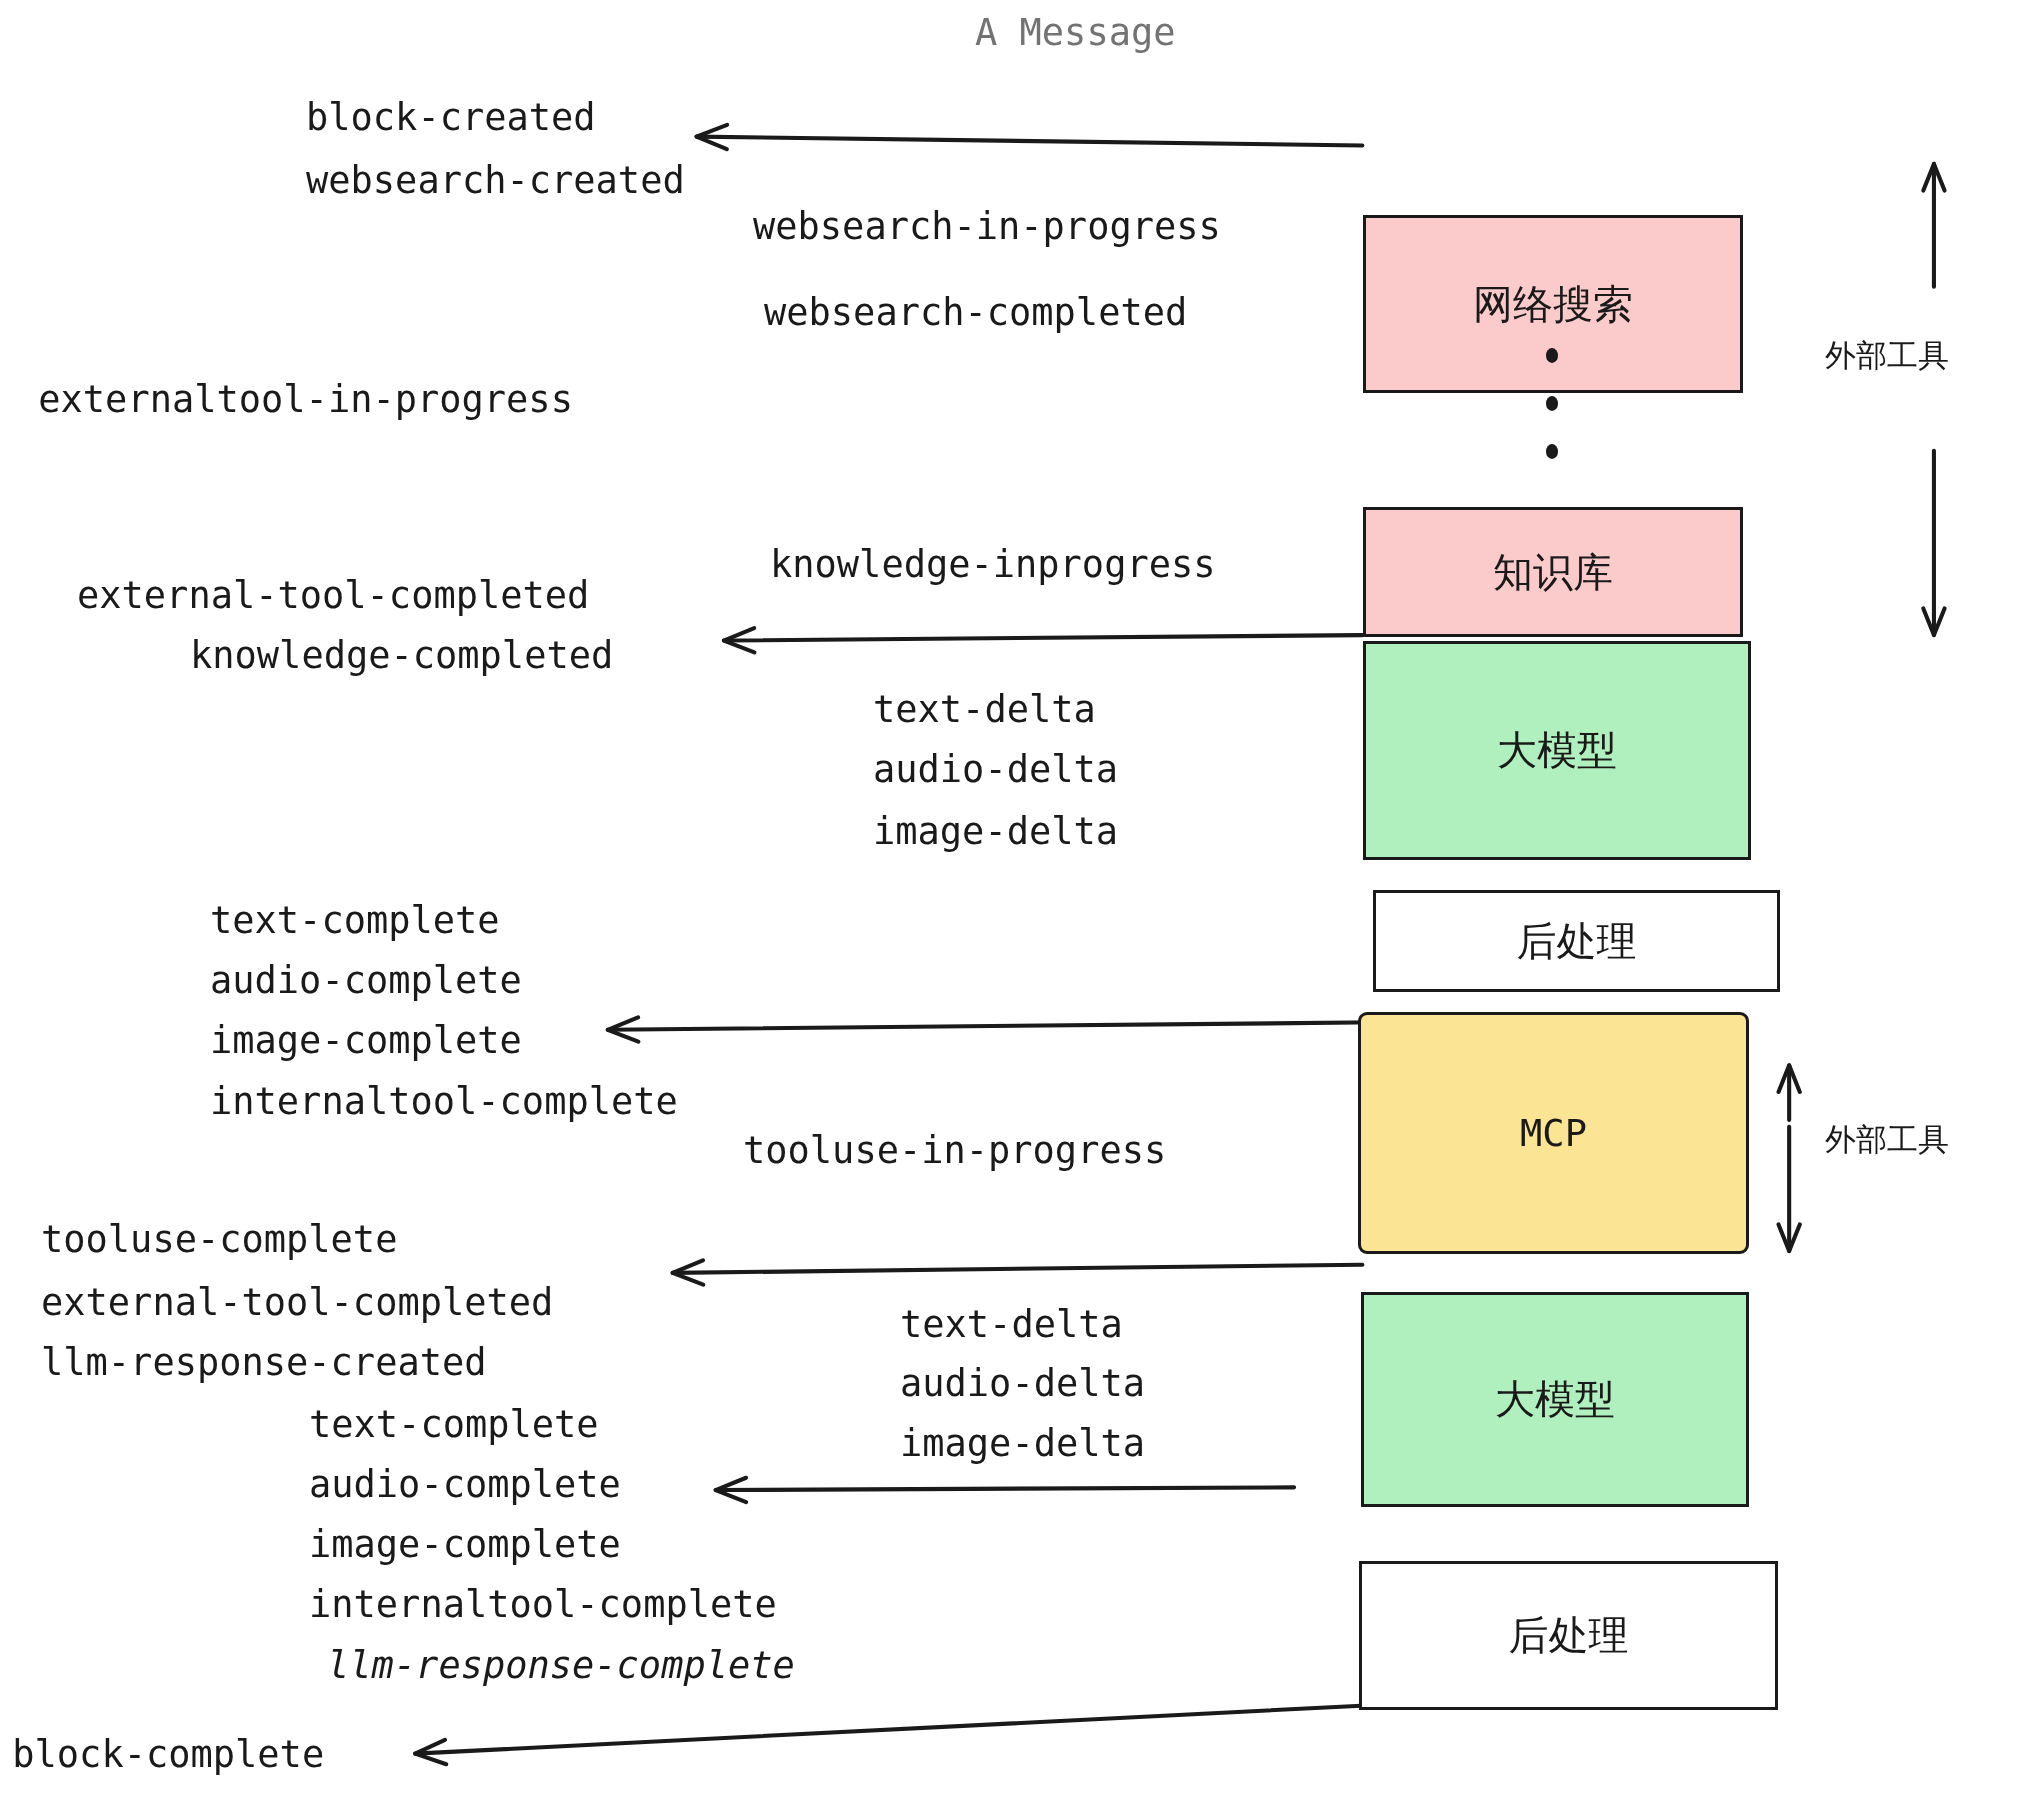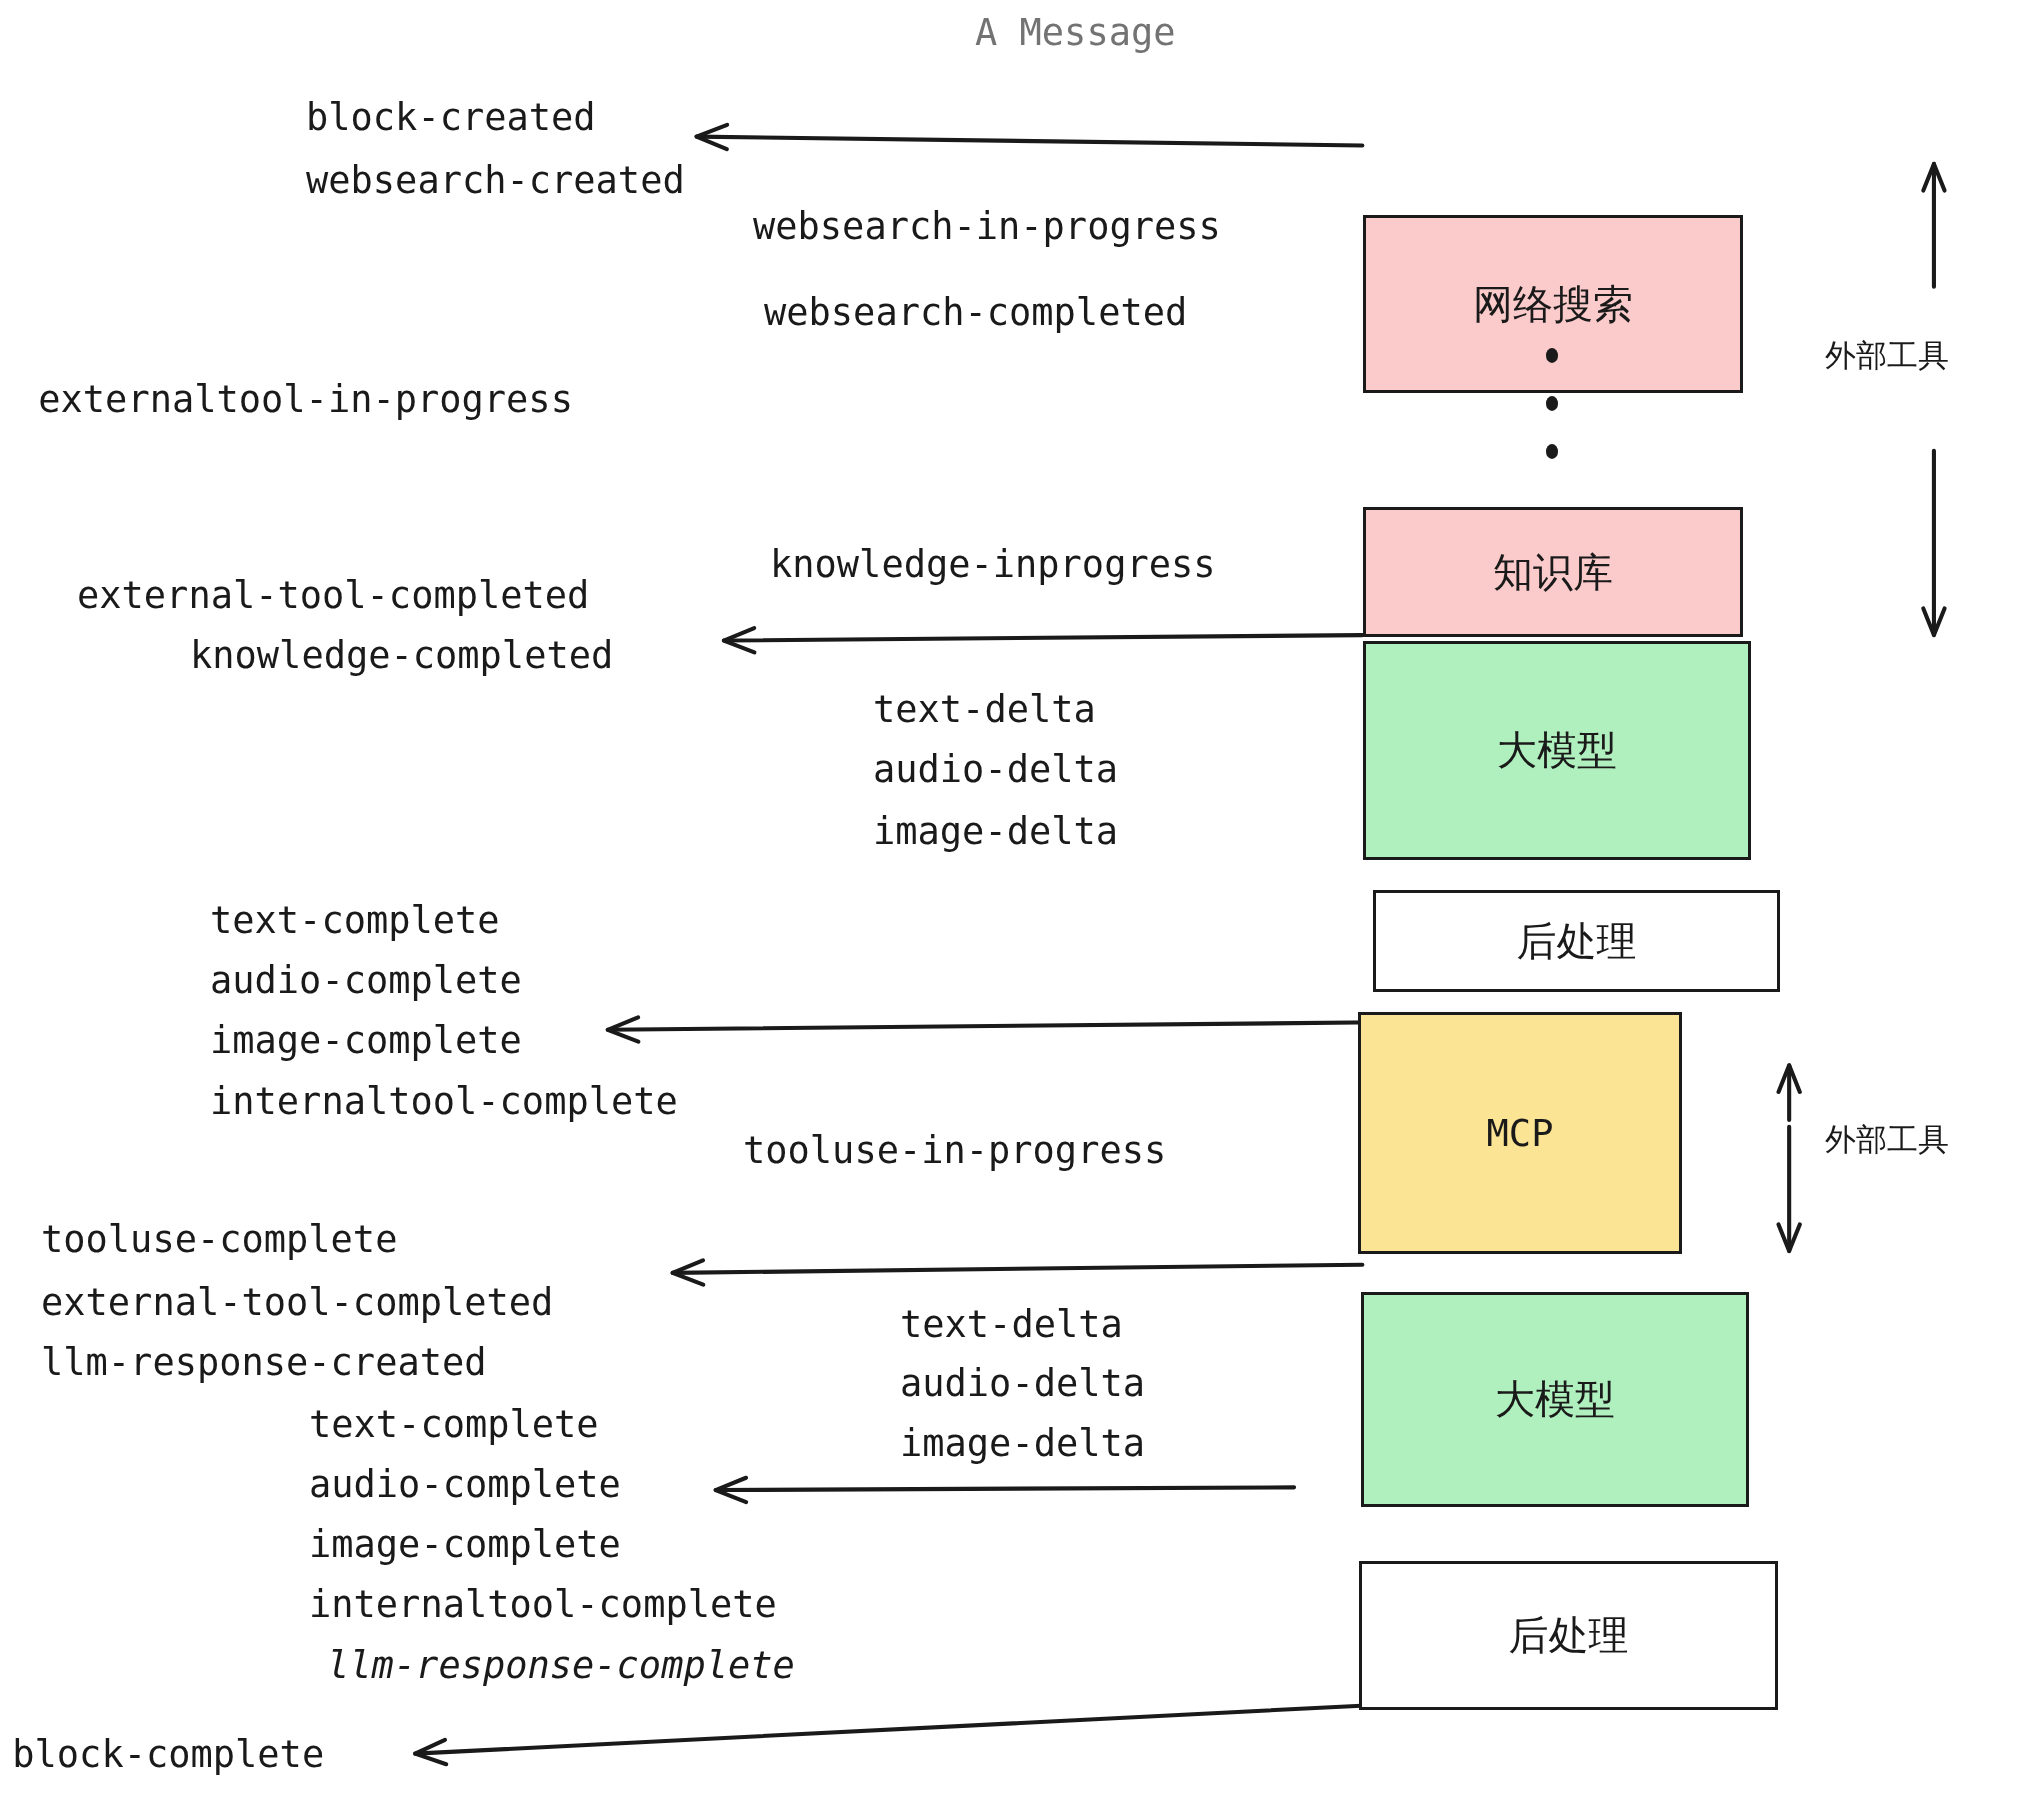--- a/index.html
+++ b/index.html
@@ -116,21 +116,21 @@
       </div>
       <div class="box" style="left: 1363px; top: 507px; width: 380px; height: 130px; background: rgb(251, 203, 203);">
         <span class="boxlabel">知识库</span>
       </div>
       <div class="box" style="left: 1363px; top: 641px; width: 388px; height: 219px; background: rgb(176, 240, 190);">
         <span class="boxlabel">大模型</span>
       </div>
       <div class="box" style="left: 1373px; top: 890px; width: 407px; height: 102px; background: rgb(255, 255, 255);">
         <span class="boxlabel">后处理</span>
       </div>
-      <div class="box mcp" style="left: 1358px; top: 1012px; width: 324px; height: 242px; background: rgb(251, 228, 147);">
+      <div class="box mcp" style="left: 1358px; top: 1012px; width: 391px; height: 242px; background: rgb(251, 228, 147); border-radius: 9px;">
         <span class="boxlabel">MCP</span>
       </div>
       <div class="box" style="left: 1361px; top: 1292px; width: 388px; height: 215px; background: rgb(176, 240, 190);">
         <span class="boxlabel">大模型</span>
       </div>
       <div class="box" style="left: 1359px; top: 1561px; width: 419px; height: 149px; background: rgb(255, 255, 255);">
         <span class="boxlabel">后处理</span>
       </div>
     </div>
 

